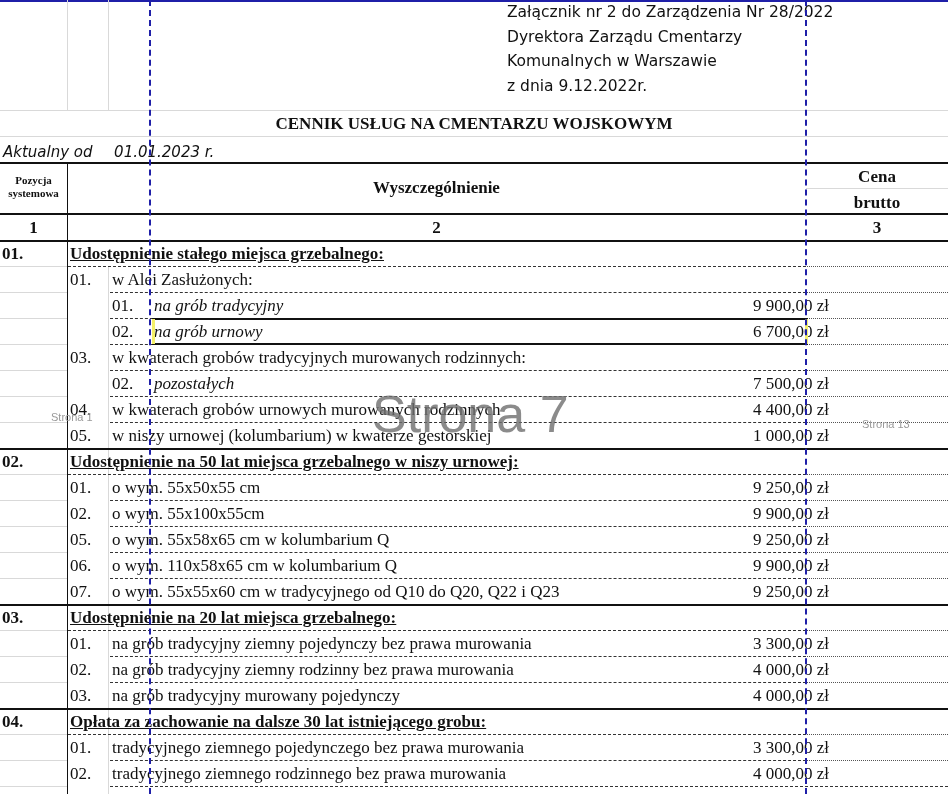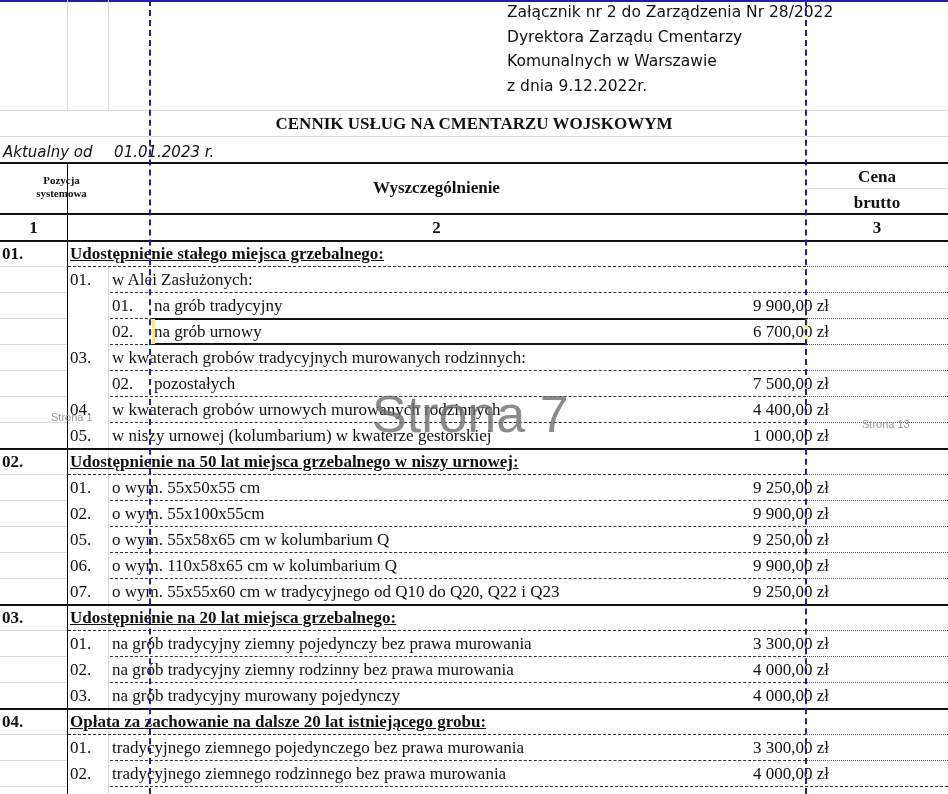--- a/index.html
+++ b/index.html
@@ -17,21 +17,21 @@
   .aktualny { position:absolute; left:3px; font-family:"DejaVu Sans", sans-serif; font-style:italic; font-size:15px; white-space:nowrap; }
   .hdr-small { position:absolute; font-weight:bold; font-size:11px; text-align:center; line-height:13px; }
   .hdr { position:absolute; font-weight:bold; font-size:17px; text-align:center; }
   .row { position:absolute; left:0; width:832px; height:26px; }
   .cell { position:absolute; top:3px; font-size:17px; white-space:nowrap; line-height:20px; }
   .sec-code { left:2px; font-weight:bold; }
   .sec-title { left:70px; font-weight:bold; text-decoration:underline; }
   .code-b { left:70px; }
   .text-b { left:112px; }
   .code-c { left:112px; }
-  .text-c { left:154px; }
+  .text-c { left:154px;font-style:italic; }
   .price { right:3px; text-align:right; }
   .watermark { position:absolute; left:372px; top:386px; font-family:"Liberation Sans", sans-serif; font-size:52px; color:rgba(110,110,110,0.8); white-space:nowrap; line-height:56px; }
   .wm-small { position:absolute; font-family:"Liberation Sans", sans-serif; font-size:11px; color:#999; white-space:nowrap; }
   .sel-box { position:absolute; border:2px solid #111; box-sizing:border-box; }
   .sel-handle { position:absolute; width:3px; background:#f4f06a; }
 </style>
 </head>
 <body>
 
 <div class="abs" style="left:0;top:0;width:948px;height:2px;background:#1f1fa8;"></div>
@@ -52,21 +52,21 @@
   <span>Aktualny od</span>
   <span style="display:inline-block;width:12px;"></span>
   <span>01.01.2023 r.</span>
 </div>
 
 <div class="solid-h" style="left:0;top:162px;width:948px;"></div>
 <div class="solid-h" style="left:0;top:213px;width:948px;"></div>
 <div class="solid-h" style="left:0;top:240px;width:948px;"></div>
 <div class="gridh" style="left:806px;top:188px;width:142px;"></div>
 
-<div class="hdr-small" style="left:0;top:174px;width:67px;margin-left:28px;">
+<div class="hdr-small" style="left:0;top:174px;width:67px;">
   <div>Pozycja</div>
   <div>systemowa</div>
 </div>
 <div class="hdr" style="left:67px;top:178px;width:739px;">Wyszczególnienie</div>
 <div class="hdr" style="left:806px;top:167px;width:142px;">Cena</div>
 <div class="hdr" style="left:806px;top:193px;width:142px;">brutto</div>
 
 <div class="hdr" style="left:0;top:218px;width:67px;">1</div>
 <div class="hdr" style="left:67px;top:218px;width:739px;">2</div>
 <div class="hdr" style="left:806px;top:218px;width:142px;">3</div>
@@ -217,21 +217,21 @@
     <div class="dot-h-fine" style="left: 807px; top: 682px; width: 141px;"></div>
     <div class="dot-h" style="left: 110px; top: 682px; width: 696px;"></div>
     <div class="row" style="top: 683px;">
       <span class="cell code-b">03.</span>
       <span class="cell text-b">na grób tradycyjny murowany pojedynczy</span>
       <span class="cell price">4 000,00 zł</span>
     </div>
     <div class="solid-h" style="left: 0px; top: 708px; width: 948px;"></div>
     <div class="row" style="top: 709px;">
       <span class="cell sec-code">04.</span>
-      <span class="cell sec-title">Opłata za zachowanie na dalsze 20 lat istniejącego grobu:</span>
+      <span class="cell sec-title">Opłata za zachowanie na dalsze 30 lat istniejącego grobu:</span>
       <span class="cell price"></span>
     </div>
     <div class="dot-h-fine" style="left: 807px; top: 734px; width: 141px;"></div>
     <div class="dot-h" style="left: 68px; top: 734px; width: 738px;"></div>
     <div class="row" style="top: 735px;">
       <span class="cell code-b">01.</span>
       <span class="cell text-b">tradycyjnego ziemnego pojedynczego bez prawa murowania</span>
       <span class="cell price">3 300,00 zł</span>
     </div>
     <div class="dot-h-fine" style="left: 807px; top: 760px; width: 141px;"></div>

